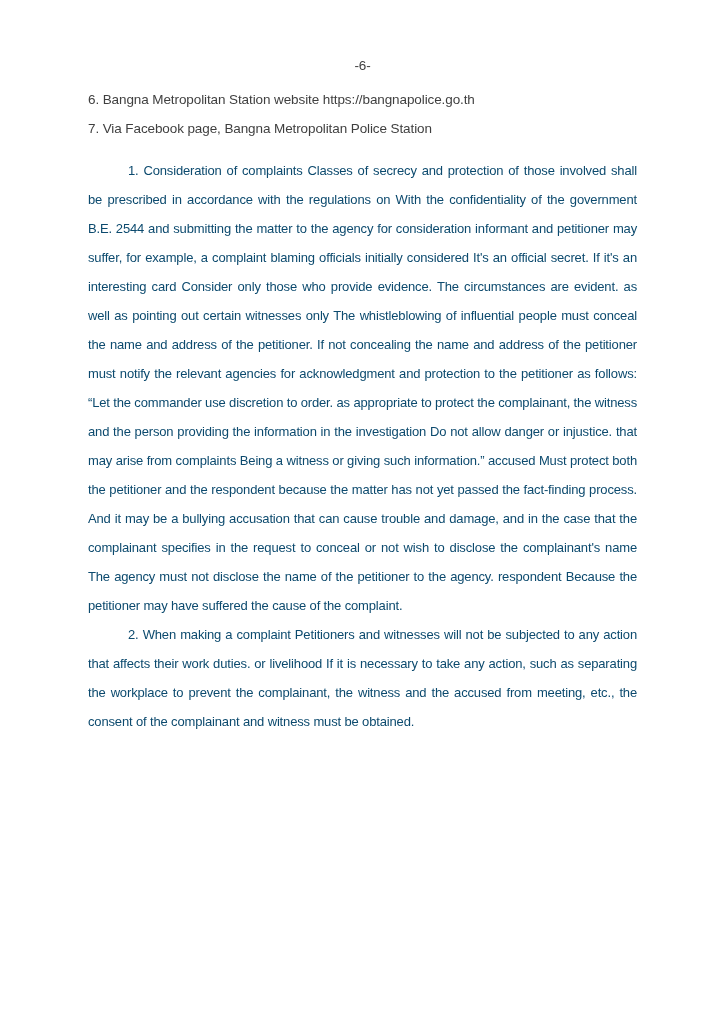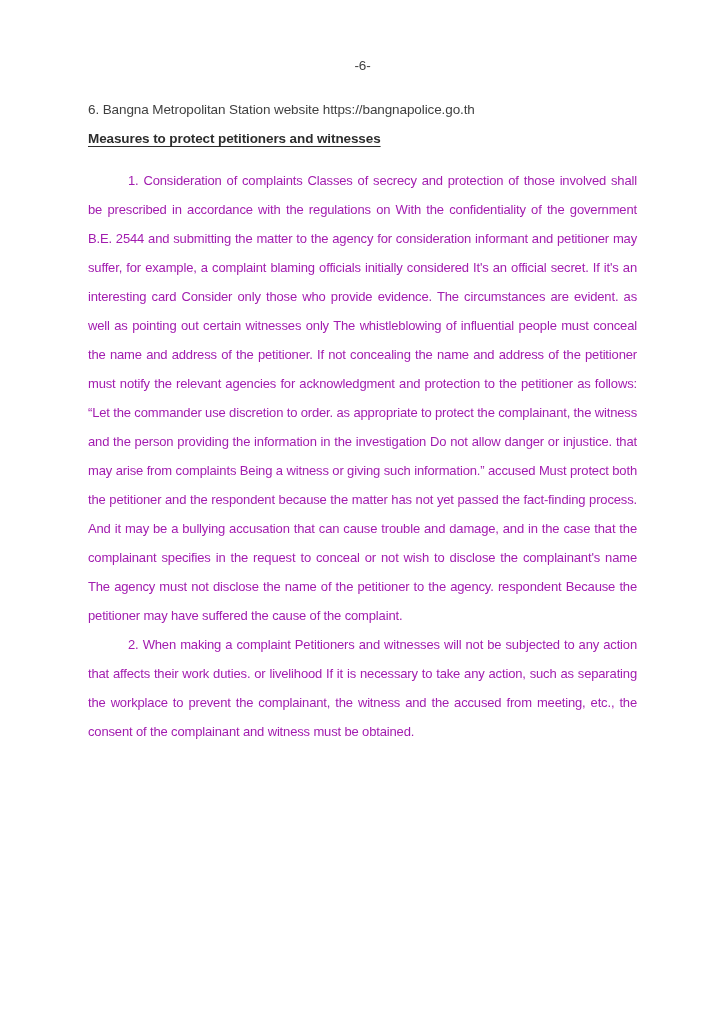--- a/index.html
+++ b/index.html
@@ -25,21 +25,21 @@
   }
   .page-number {
     margin-top: 57px;
     text-align: center;
     font-size: 13.5px;
     line-height: 17px;
     color: #3f3f3f;
     letter-spacing: -0.1px;
   }
   .channel-list {
-    margin-top: 21px;
+    margin-top: 11px;
   }
   .channel-item {
     font-size: 13.5px;
     line-height: 29px;
     letter-spacing: -0.1px;
     white-space: nowrap;
   }
   .heading-main {
     margin-top: 30px;
     text-align: center;
@@ -61,39 +61,37 @@
     color: #2d2d2d;
     letter-spacing: -0.1px;
   }
   .body-paragraph {
     margin: 0;
     font-size: 13px;
     line-height: 29px;
     text-align: justify;
     text-indent: 40px;
     letter-spacing: -0.15px;
-    color: #a21caf;
+    color: #0c4a6e;
   }
   .body-paragraph.first {
     margin-top: 13px;
   }
 </style>
 </head>
 <body>
 
 <div class="page">
 
   <div class="page-number">-6-</div>
 
   <div class="channel-list">
     <div class="channel-item">6. Bangna Metropolitan Station website https://bangnapolice.go.th</div>
+    <div class="channel-item">7. Via Facebook page, Bangna Metropolitan Police Station</div>
   </div>
 
 
-  <div class="heading-sub">
-    <span>Measures to protect petitioners and witnesses</span>
-  </div>
 
   <p class="body-paragraph first">1. Consideration of complaints Classes of secrecy and protection of those involved shall be prescribed in accordance with the regulations on With the confidentiality of the government B.E. 2544 and submitting the matter to the agency for consideration informant and petitioner may suffer, for example, a complaint blaming officials initially considered It's an official secret. If it's an interesting card Consider only those who provide evidence. The circumstances are evident. as well as pointing out certain witnesses only The whistleblowing of influential people must conceal the name and address of the petitioner. If not concealing the name and address of the petitioner must notify the relevant agencies for acknowledgment and protection to the petitioner as follows: “Let the commander use discretion to order. as appropriate to protect the complainant, the witness and the person providing the information in the investigation Do not allow danger or injustice. that may arise from complaints Being a witness or giving such information.” accused Must protect both the petitioner and the respondent because the matter has not yet passed the fact-finding process. And it may be a bullying accusation that can cause trouble and damage, and in the case that the complainant specifies in the request to conceal or not wish to disclose the complainant's name The agency must not disclose the name of the petitioner to the agency. respondent Because the petitioner may have suffered the cause of the complaint.</p>
 
   <p class="body-paragraph">2. When making a complaint Petitioners and witnesses will not be subjected to any action that affects their work duties. or livelihood If it is necessary to take any action, such as separating the workplace to prevent the complainant, the witness and the accused from meeting, etc., the consent of the complainant and witness must be obtained.</p>
 
 </div>
 
 </body></html>

